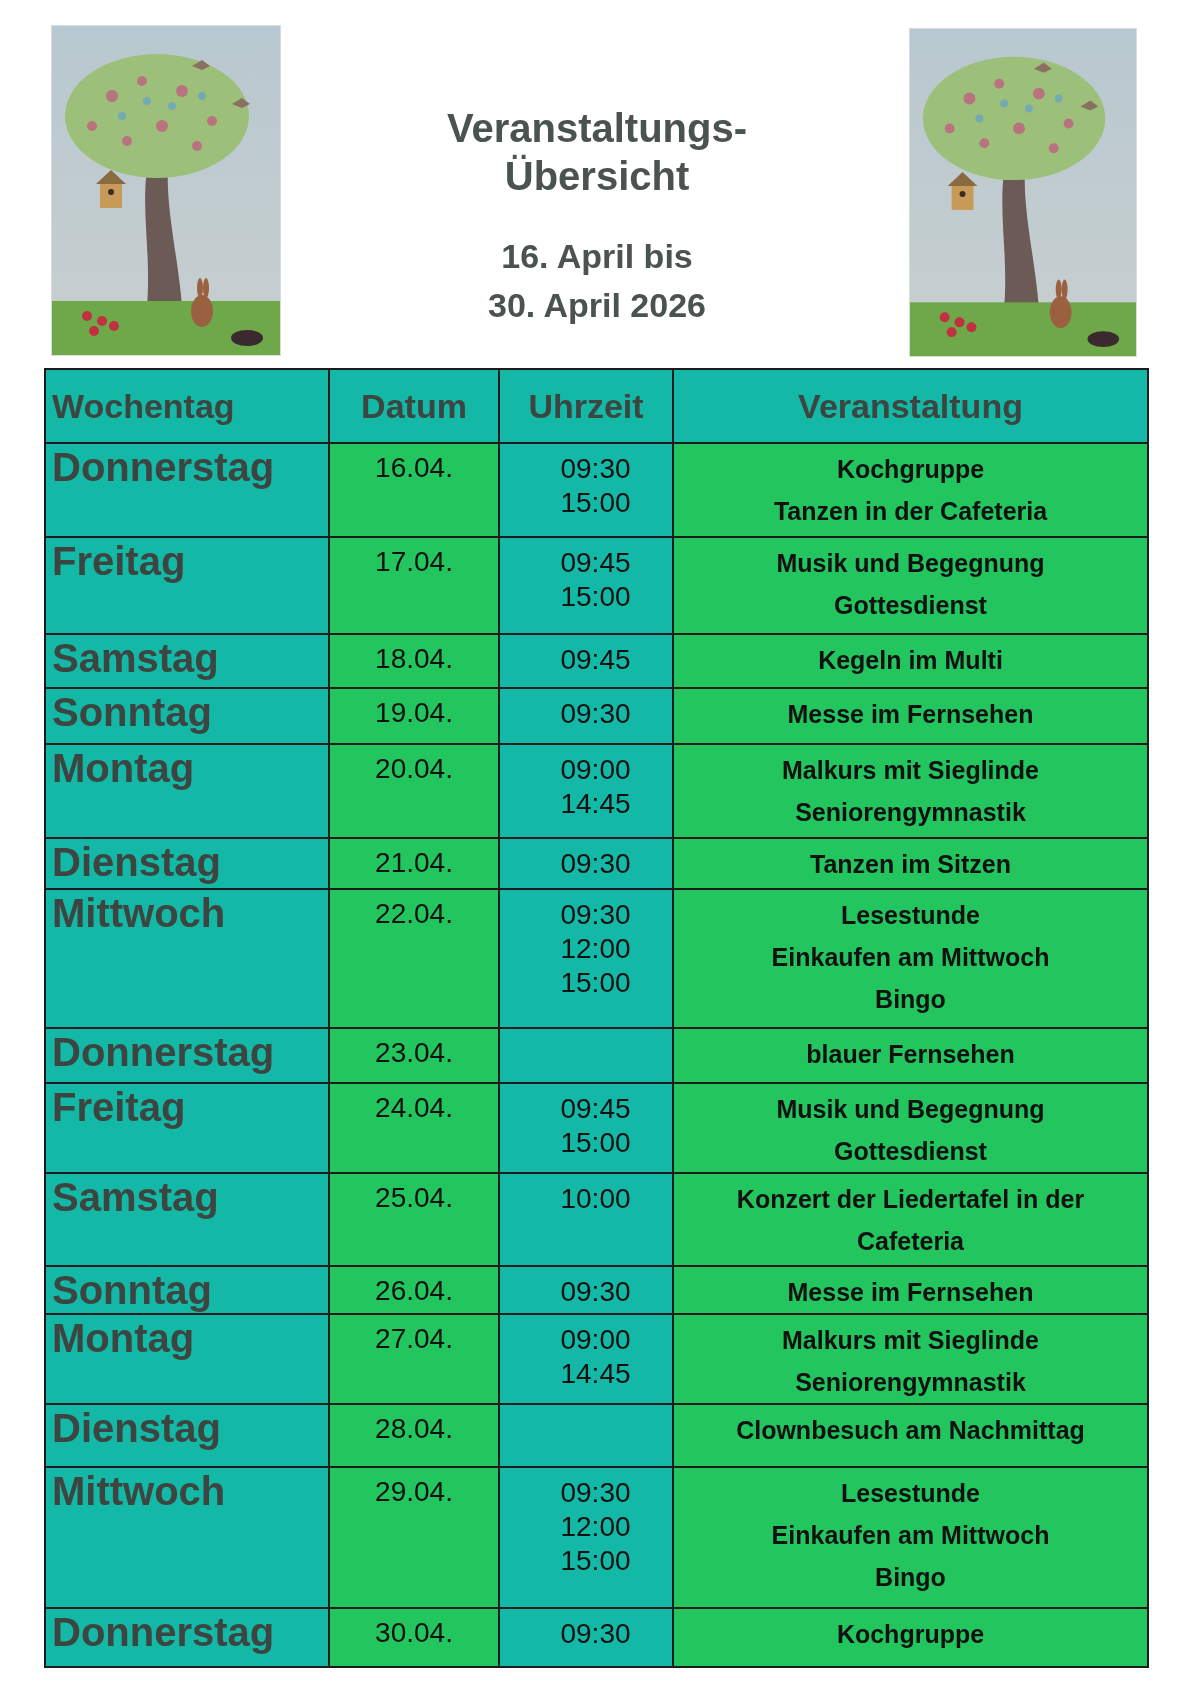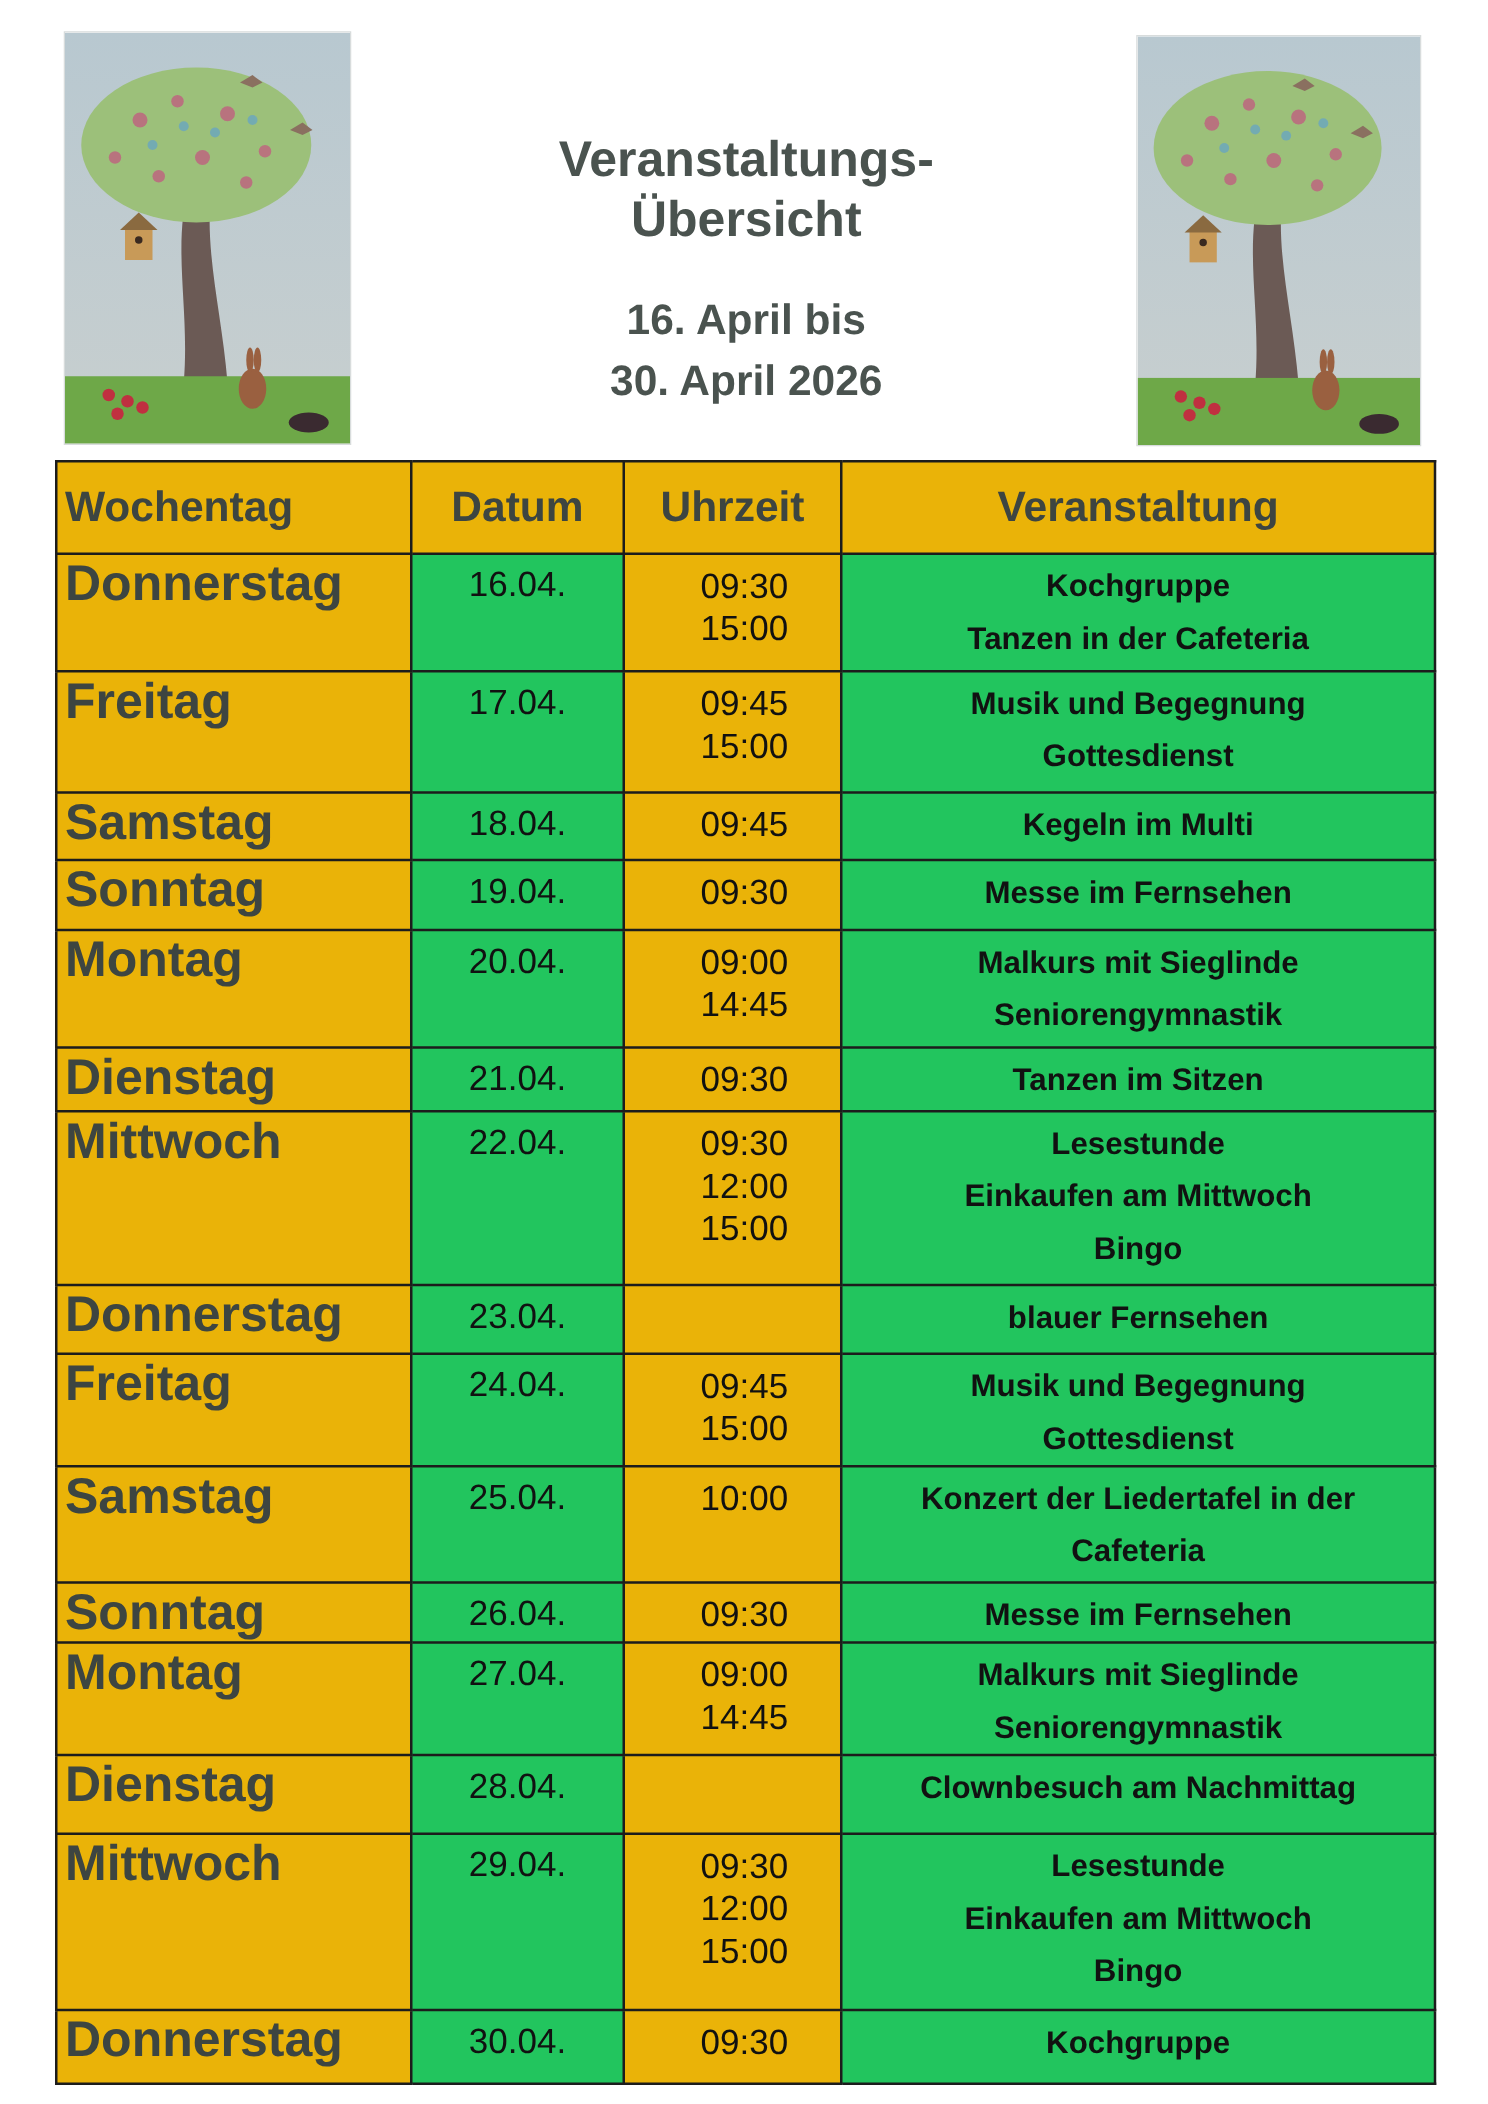--- a/index.html
+++ b/index.html
@@ -10,21 +10,21 @@
   #pic-right { left:909px; top:28px; width:226px; height:327px; }
   .title { position:absolute; left:380px; width:434px; text-align:center; color:#4a534f; font-weight:bold; }
   #t1 { top:105px; font-size:40px; line-height:46px; }
   #t2 { top:153px; font-size:40px; line-height:46px; }
   #d1 { top:236px; font-size:34px; line-height:40px; }
   #d2 { top:285px; font-size:34px; line-height:40px; }
 
   table.sched { position:absolute; left:44px; top:368px; width:1103px; border-collapse:collapse; table-layout:fixed; }
   table.sched td, table.sched th { border:2px solid #1c1c1c; padding:0; vertical-align:top; }
   col.c1 { width:284px; } col.c2 { width:170px; } col.c3 { width:174px; } col.c4 { width:475px; }
-  .pink { background:#eab308; }
+  .pink { background:#14b8a6; }
   .white { background:#22c55e; }
   th { height:72px; vertical-align:middle !important; font-size:34px; font-weight:bold; color:#3d4541; }
   th.h1 { text-align:left; padding-left:6px !important; }
   th.hc { text-align:center; }
   .wd { font-size:40px; font-weight:bold; color:#3d4541; padding:6px 0 0 6px !important; line-height:34px; }
   .dt { font-size:28px; color:#111; text-align:center; padding-top:8px !important; line-height:32px; }
   .tm { font-size:28px; color:#111; text-align:center; padding-top:8px !important; }
   .tm div { line-height:34px;padding-left:19px; }
   .ev { font-size:25px; font-weight:bold; color:#111; text-align:center; padding-top:4px !important; }
   .ev div { line-height:42px; }

